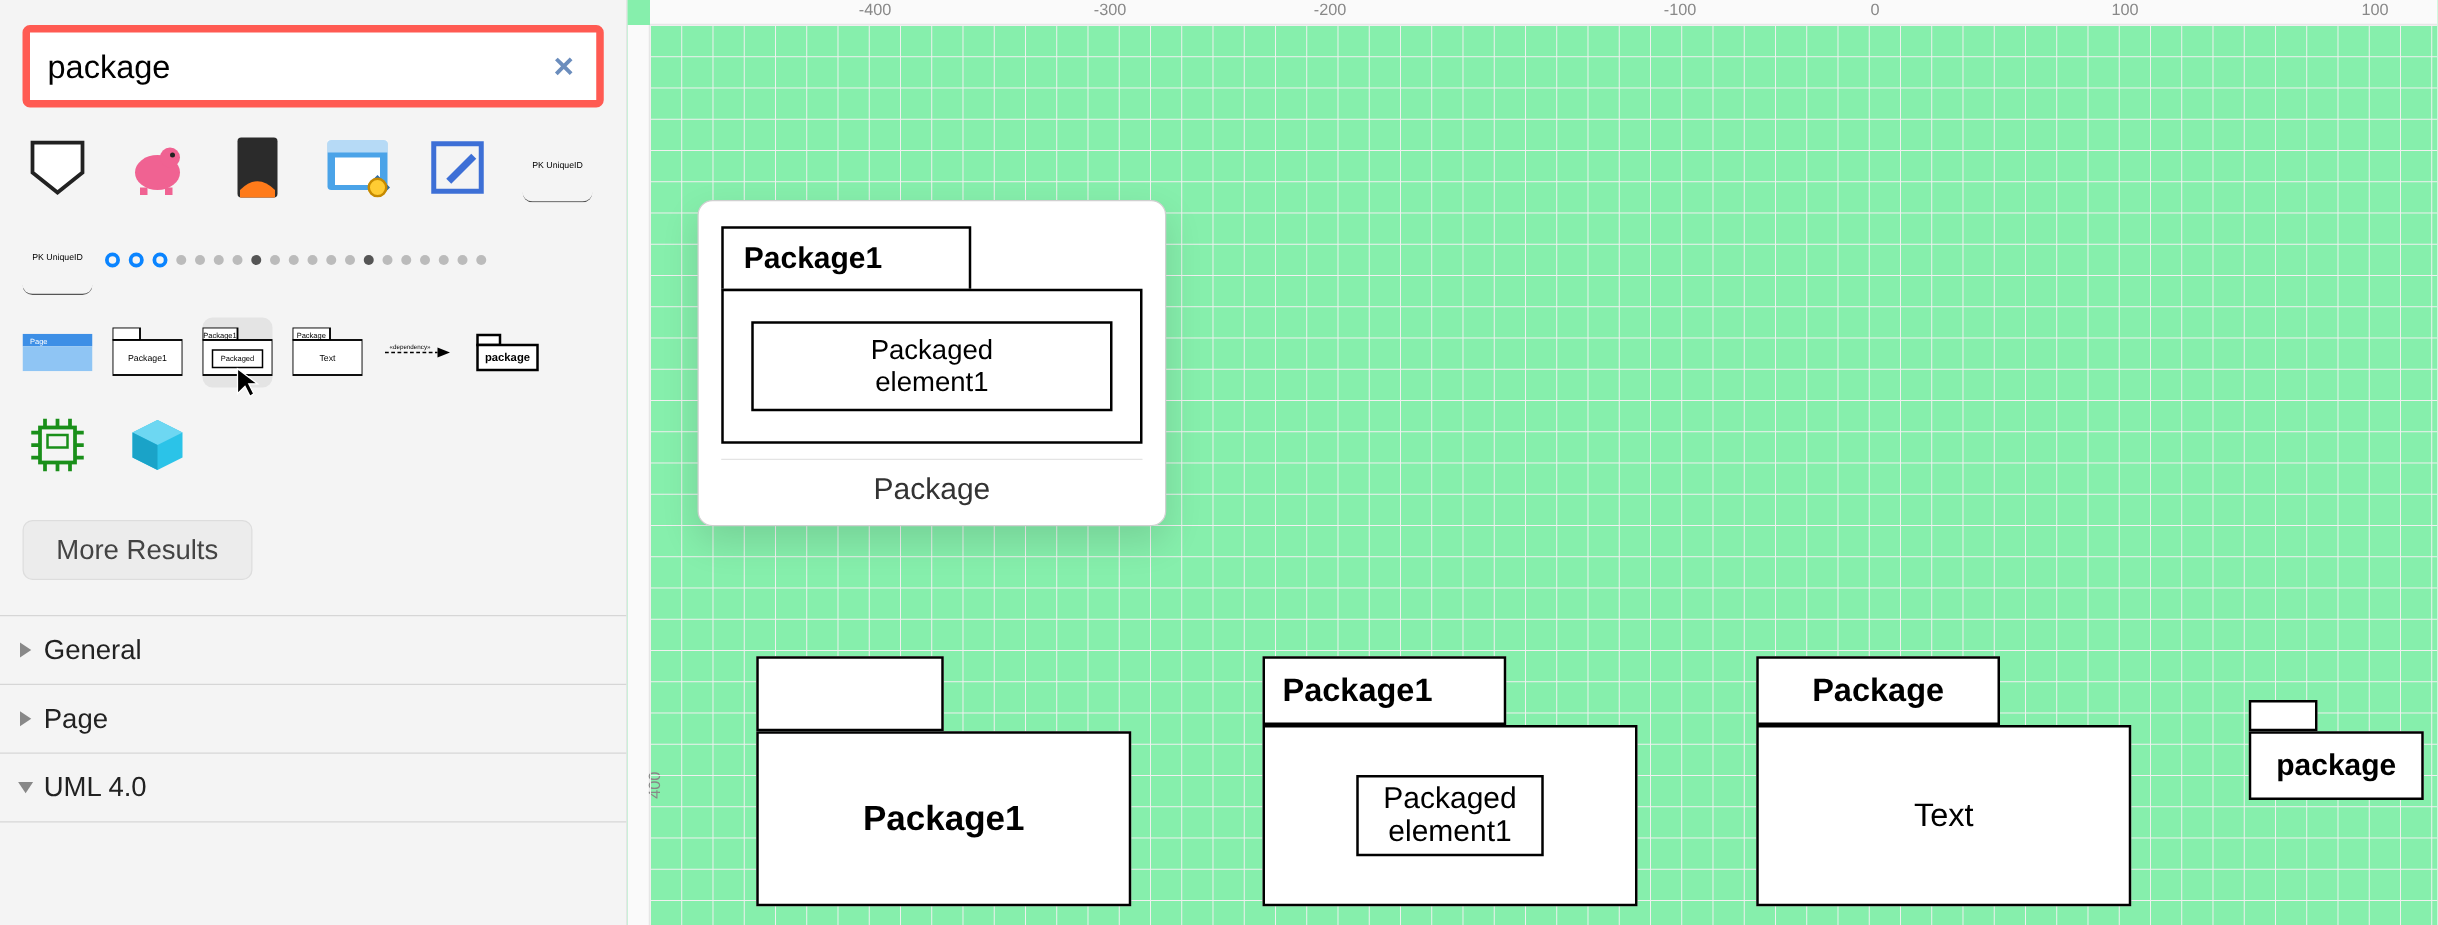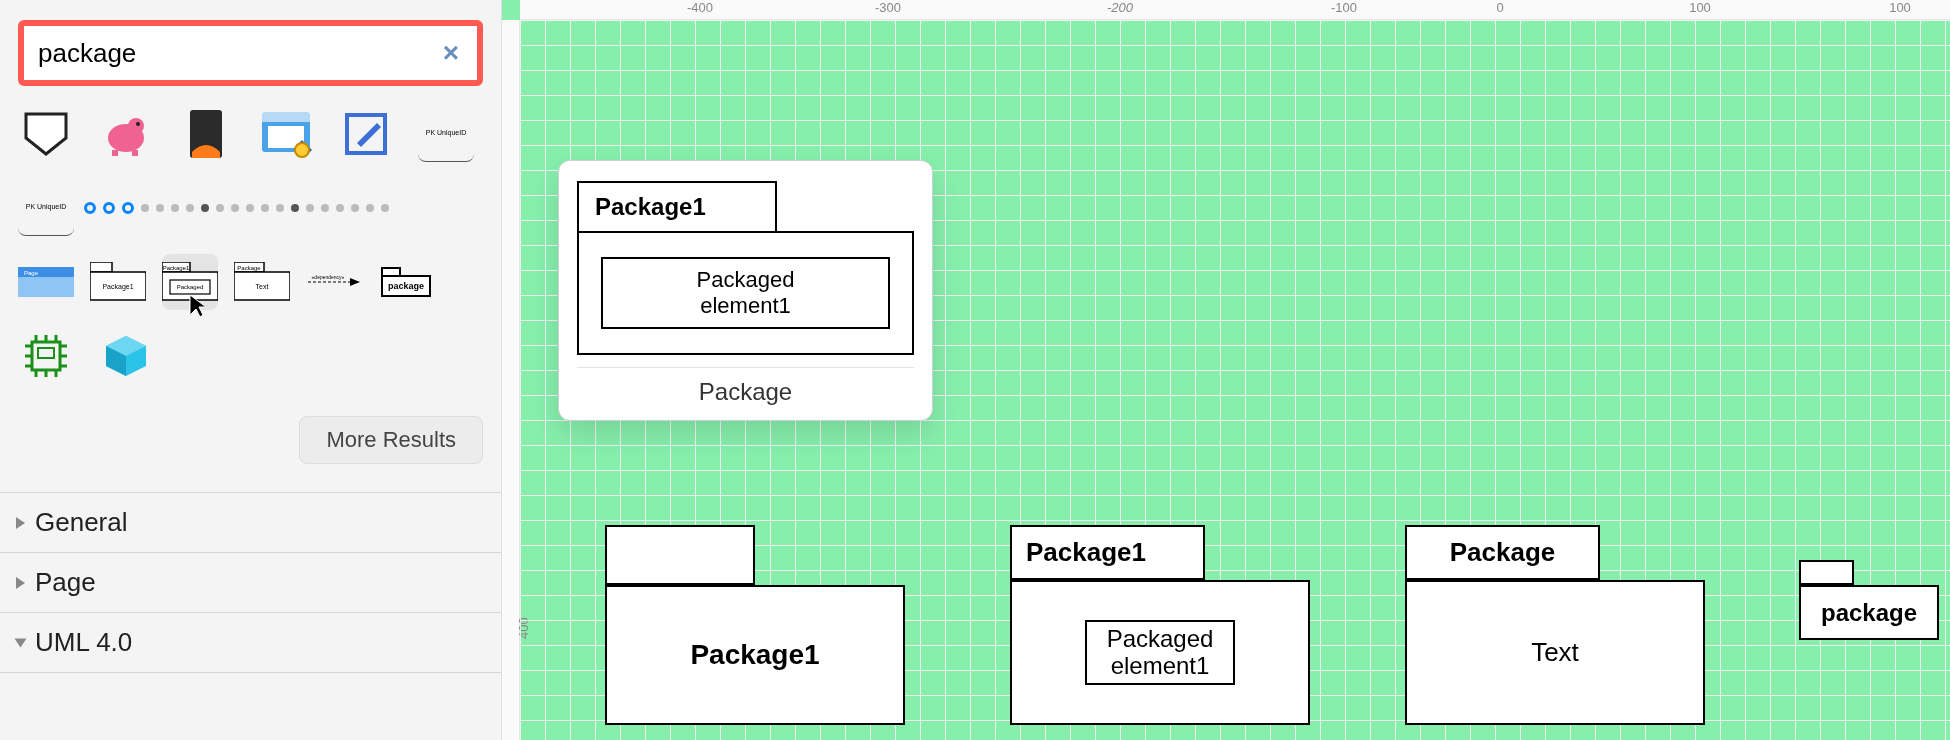--- a/index.html
+++ b/index.html
@@ -28,25 +28,25 @@
   .dot.blue-ring { width:12px; height:12px; border:3px solid #0a84ff; background:transparent; }
   .dot.dark { background:#555; }
   .shape-page svg { width:56px; height:30px; }
   .shape-pkg-mini { width:56px; }
   .shape-pkg-mini svg { width:56px; height:40px; }
   .shape-chip svg { width:48px; height:48px; }
   .shape-box3d svg { width:48px; height:48px; }
 
   .palette-item.selected { background: #e4e4e4; }
 
-  .more-btn-row { display:flex; justify-content:flex-end; padding: 14px 0 24px 0; }
+  .more-btn-row { display:flex; justify-content:flex-start; padding: 14px 0 24px 0; }
   .more-btn { background:#ececec; border:1px solid #ddd; border-radius:8px; padding:10px 26px; font-size:22px; color:#444; cursor:pointer; }
 
   .accordion { border-top:1px solid #d6d6d6; }
-  .acc-item { border-bottom:1px solid #d6d6d6; padding:14px 16px; display:flex; align-items:center; gap:10px; font-size:26px; color:#222; cursor:pointer; }
+  .acc-item { border-bottom:1px solid #d6d6d6; padding:14px 16px; display:flex; align-items:center; gap:10px; font-size:22px; color:#222; cursor:pointer; }
   .acc-caret { width:0; height:0; border-top:6px solid transparent; border-bottom:6px solid transparent; border-left:9px solid #888; }
   .acc-caret.open { transform: rotate(90deg); border-left-color:#888; }
 
   
   .canvas-wrap { flex:1; position:relative; background:#86efac; overflow:hidden; }
   .ruler-h { position:absolute; top:0; left:18px; right:0; height:20px; background:#fafafa; border-bottom:1px solid #e6e6e6; font-size:13px; color:#888; }
   .ruler-tick { position:absolute; top:0; height:20px; display:flex; align-items:flex-start; transform:translateX(-50%); }
   .ruler-v { position:absolute; top:20px; left:0; width:18px; bottom:0; background:#fafafa; border-right:1px solid #e6e6e6; }
   .ruler-vlabel { position:absolute; left:0; width:18px; text-align:center; font-size:13px; color:#888; transform: rotate(-90deg) translateX(-50%); transform-origin: left top; }
 
@@ -245,21 +245,21 @@
           <span class="acc-caret open"></span>
           <span>UML 4.0</span>
         </div>
     </div>
   </div>
 
   <div class="canvas-wrap">
     <div class="ruler-h">
       <div class="ruler-tick" style="left:180px;">-400</div>
       <div class="ruler-tick" style="left:368px;">-300</div>
-      <div class="ruler-tick" style="left:600px;font-style:italic;">-200</div>
+      <div class="ruler-tick" style="left:544px;">-200</div>
       <div class="ruler-tick" style="left:824px;">-100</div>
       <div class="ruler-tick" style="left:980px;">0</div>
       <div class="ruler-tick" style="left:1180px;">100</div>
       <div class="ruler-tick" style="left:1380px;">100</div>
     </div>
     <div class="ruler-v">
       <div class="ruler-vlabel" style="top:610px; left:14px;">400</div>
     </div>
 
     <div class="canvas">

